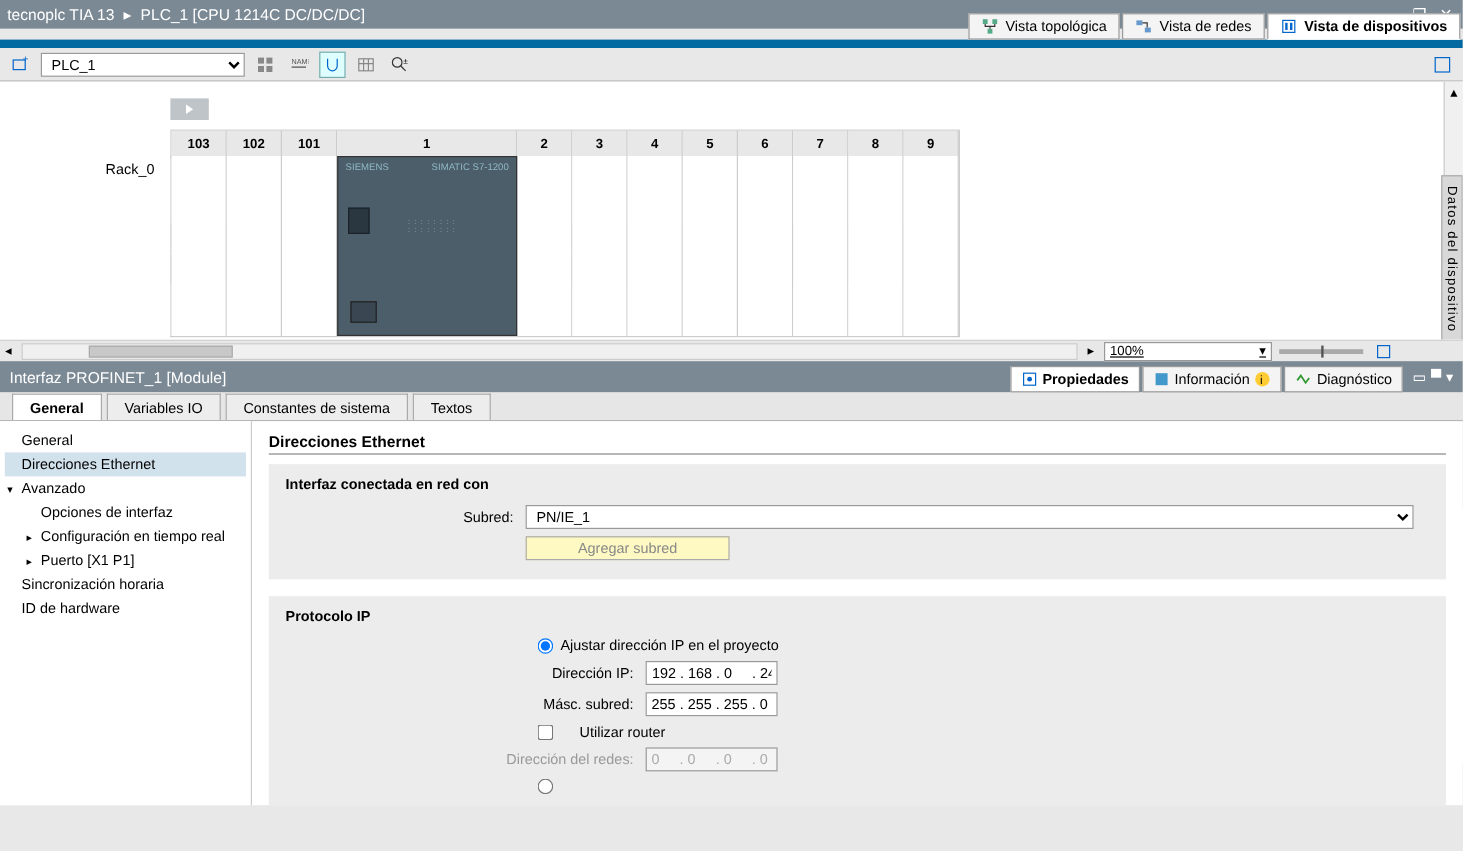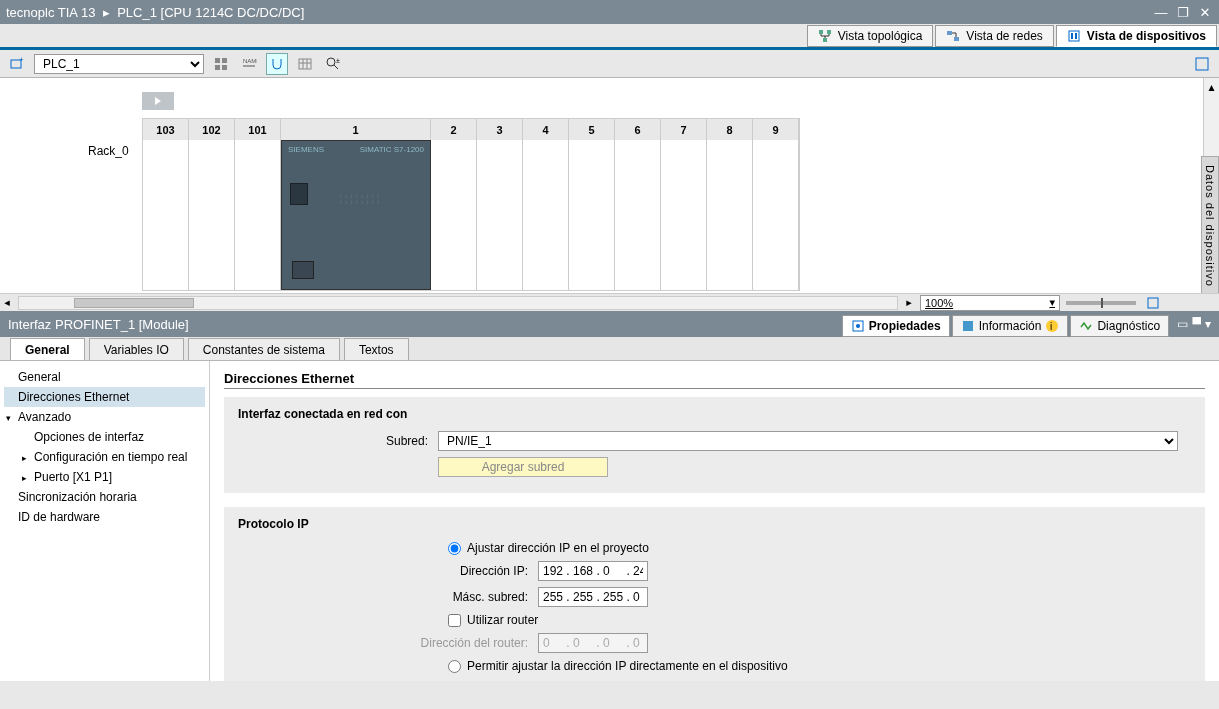--- a/index.html
+++ b/index.html
@@ -4,21 +4,21 @@
 <style>
 * { box-sizing: border-box; margin: 0; padding: 0; font-family: "Segoe UI", Tahoma, sans-serif; }
 body { width: 1219px; height: 709px; background: #e8e8e8; font-size: 12px; overflow: hidden; }
 
 .titlebar { height: 24px; background: #7b8995; color: #fff; display: flex; align-items: center; padding: 0 6px; font-size: 13px; }
 .titlebar-text { flex: 1; }
 .titlebar-arrow { margin: 0 4px; }
 .win-controls { display: flex; gap: 6px; }
 .win-btn { width: 16px; height: 14px; display: flex; align-items: center; justify-content: center; cursor: pointer; color: #fff; }
 
-.tabbar1 { height: 26px; background: #e8e8e8; display: flex; justify-content: flex-end; align-items: flex-end; border-bottom: 3px solid #0369a1; }
+.tabbar1 { height: 16px; background: #e8e8e8; display: flex; justify-content: flex-end; align-items: flex-end; border-bottom: 7px solid #0369a1; }
 .vtab { height: 22px; border: 1px solid #999; background: #f4f4f4; padding: 0 10px; display: flex; align-items: center; gap: 6px; margin-right: 2px; cursor: pointer; font-size: 12px; }
 .vtab.active { background: #fff; border-bottom: 1px solid #fff; font-weight: bold; }
 .vtab-icon { width: 14px; height: 14px; }
 
 .toolbar { height: 28px; background: #e8e8e8; border-bottom: 1px solid #b5b5b5; display: flex; align-items: center; padding: 0 6px; gap: 6px; }
 .tb-btn { width: 22px; height: 22px; border: 1px solid transparent; display: flex; align-items: center; justify-content: center; cursor: pointer; }
 .dev-select { width: 170px; height: 20px; border: 1px solid #999; background: #fff; font-size: 12px; padding: 0 4px; }
 .toolbar-spacer { flex: 1; }
 
 .device-area { position: relative; height: 215px; background: #fff; overflow: hidden; }
@@ -70,21 +70,21 @@
 .content-pane { flex: 1; padding: 10px 14px; overflow-y: auto; position: relative; }
 .section-title { font-weight: bold; font-size: 13px; border-bottom: 1px solid #888; padding-bottom: 2px; margin-bottom: 8px; }
 .group-box { background: #ececec; padding: 10px 14px; margin-bottom: 14px; }
 .group-title { font-weight: bold; font-size: 12px; margin-bottom: 10px; }
 .form-row { display: flex; align-items: center; margin-bottom: 6px; }
 .form-label { width: 200px; text-align: right; padding-right: 10px; font-size: 12px; }
 .form-label.disabled { color: #999; }
 .sel { flex: 0 0 740px; height: 20px; border: 1px solid #999; background: #fff; padding: 0 4px; font-size: 12px; }
 .btn-flat { width: 170px; height: 20px; border: 1px solid #aaa; background: #fef9c3; color: #888; font-size: 12px; cursor: pointer; }
 .radio-row { display: flex; align-items: center; gap: 6px; margin-left: 210px; margin-bottom: 6px; font-size: 12px; }
-.check-row { display: flex; align-items: center; gap: 6px; margin-left: 210px; margin-bottom: 6px; font-size: 12px; }
+.check-row { display: flex; align-items: center; gap: 22px; margin-left: 210px; margin-bottom: 6px; font-size: 12px; }
 .ip-input { width: 110px; height: 20px; border: 1px solid #999; background: #fff; padding: 0 4px; font-size: 12px; text-align: left; }
 .ip-input.disabled { color: #aaa; background: #f4f4f4; }
 
 .right-side-tab { position:absolute; right:0; top:78px; width:18px; height:140px; background:#d8d8d8; border:1px solid #aaa; writing-mode:vertical-rl; text-orientation:mixed; font-size:11px; display:flex;align-items:center;justify-content:center; letter-spacing:1px;}
 
 svg { display: block; }
 </style>
 </head>
 <body>
 
@@ -335,23 +335,22 @@
       <div class="form-row" style="margin-left:50px;">
         <div class="form-label" style="width:250px;">Másc. subred:</div>
         <input class="ip-input" value="255 . 255 . 255 . 0" style="">
       </div>
 
       <div class="check-row">
         <input type="checkbox" style="">
         <span>Utilizar router</span>
       </div>
       <div class="form-row" style="margin-left:50px;">
-        <div class="form-label disabled" style="width:250px;">Dirección del router:</div>
+        <div class="form-label disabled" style="width:250px;">Dirección del redes:</div>
         <input class="ip-input disabled" disabled="" value="0     . 0     . 0     . 0" style="">
       </div>
 
       <div class="radio-row">
         <input type="radio" style="">
-        <span>Permitir ajustar la dirección IP directamente en el dispositivo</span>
       </div>
     </div>
   </div>
 </div>
 
 </body></html>

